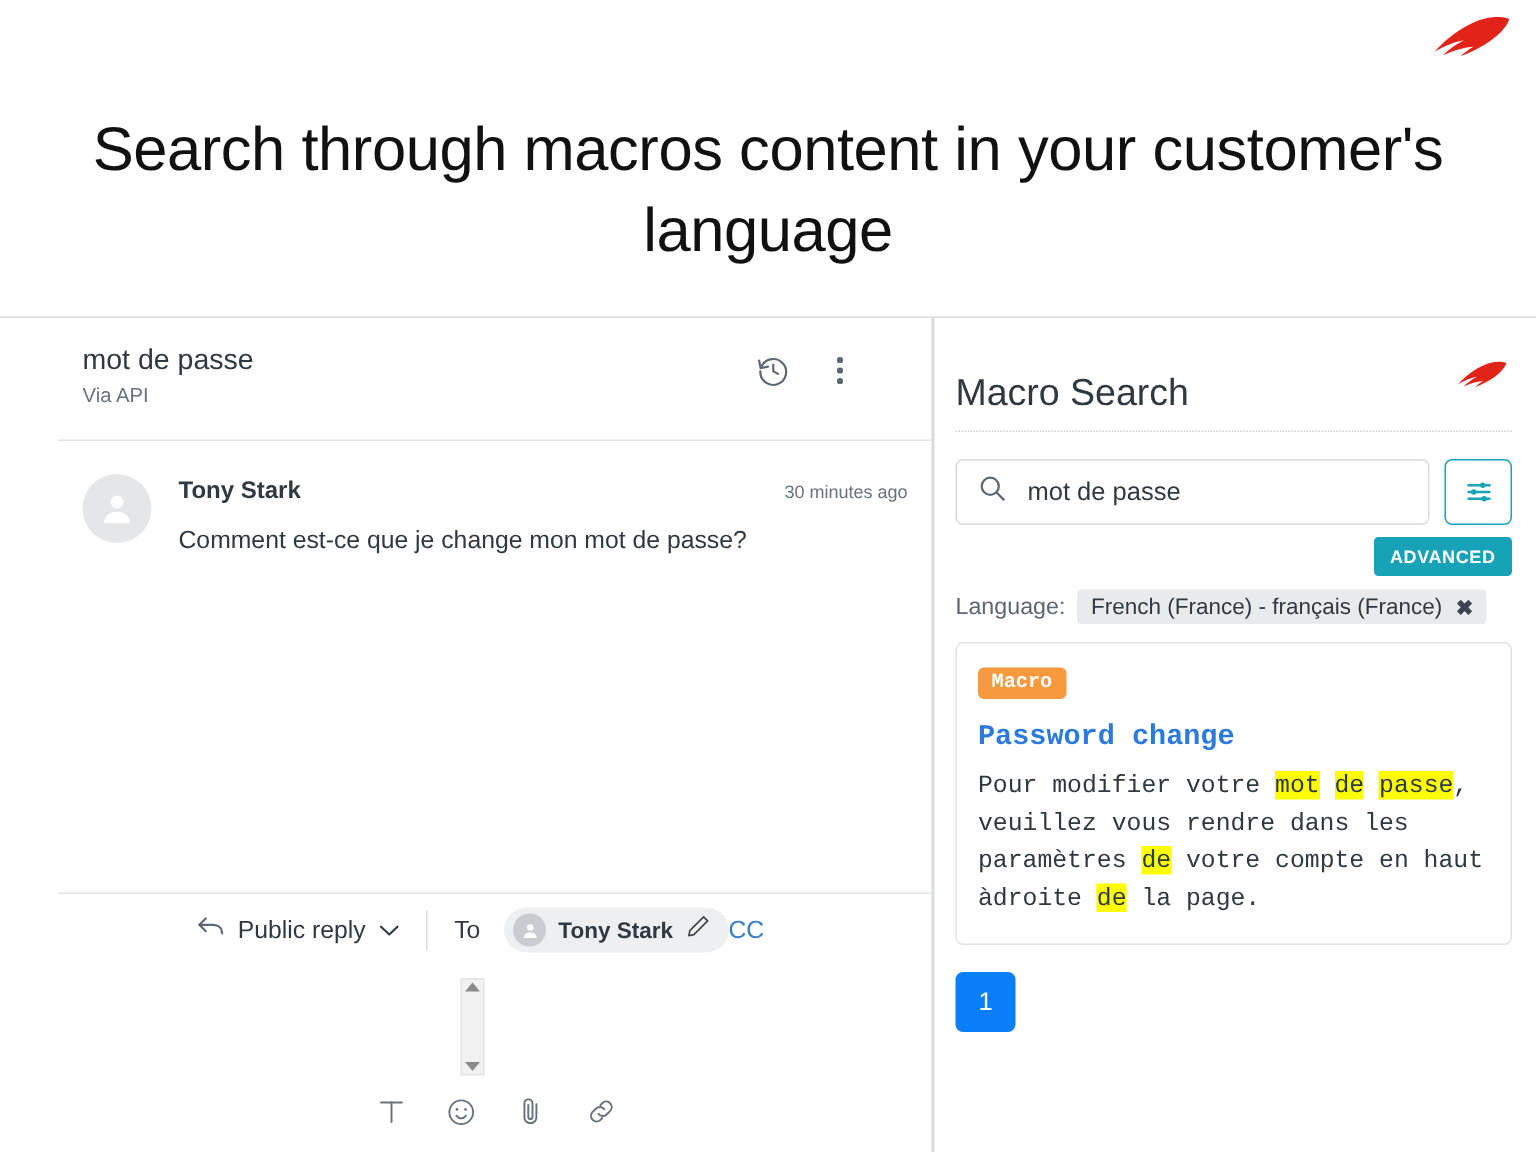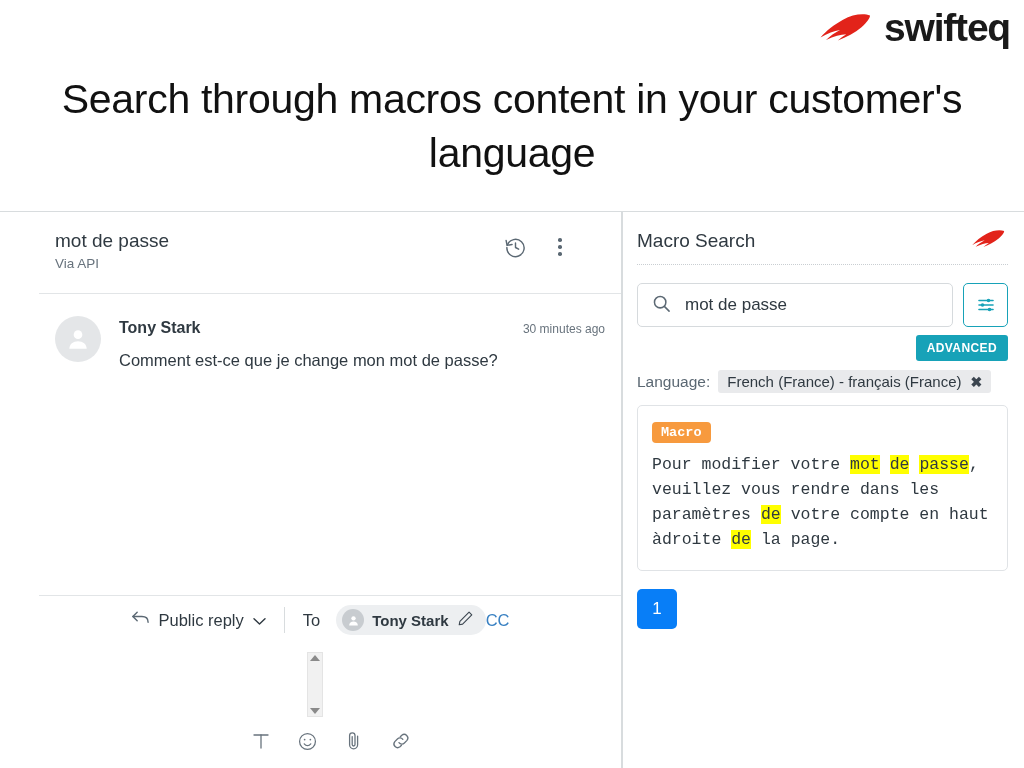--- a/index.html
+++ b/index.html
@@ -184,21 +184,21 @@
     background: #fff;
     padding: 16px 16px 0 14px;
     border-left: 1px solid #d8dcde;
     overflow: hidden;
   }
   .macro-head {
     display: flex; align-items: center; justify-content: space-between;
     padding-bottom: 10px;
     border-bottom: 1px dotted #c9ced2;
   }
-  .macro-title { font-size: 19px; font-weight: 400; color: #2f3941; }
+  .macro-title { font-size: 25px; font-weight: 400; color: #2f3941; margin-top: 20px; }
   .macro-logo { width: 40px; height: 22px; }
 
   .search-row {
     display: flex; align-items: center; gap: 10px;
     margin-top: 18px;
   }
   .search-box {
     flex: 1;
     height: 44px;
     border: 1px solid #d6dadd;
@@ -285,21 +285,20 @@
 </style>
 </head>
 <body>
 
 <div class="brandbar">
   <span>
     <svg class="brand-logo" viewBox="0 0 58 34" aria-hidden="true">
       <path d="M54 4.5c-6.5-2.4-17.5-1.2-27 4.2C18 13.5 10 20 4.5 26.5c7-4.2 13.5-6.6 19.5-7.6-5.4 2.7-10 6-14 10 8-3.6 14.6-5.4 20.3-5.7-3.2 1.8-6 3.9-8.4 6.3 8.6-3.4 17-7.6 23.6-13.3 5.4-4.6 8.6-9.4 8.5-11.7z" fill="#e2231a"></path>
     </svg>
   </span>
-  <span class="brand-word">swifteq</span>
 </div>
 
 <h1 class="headline">Search through macros content in your customer's language</h1>
 
 <div class="workspace">
 
   <section class="ticket-panel">
 
     <div class="ticket-head">
       <div>
@@ -454,20 +453,21 @@
     <div class="lang-row">
       <span class="lang-label">Language:</span>
       <span class="lang-chip">
         <span>French (France) - français (France)</span>
         <span class="chip-x">✖</span>
       </span>
     </div>
 
     <div class="result-card">
       <span class="macro-badge">Macro</span>
+      <a class="result-title" href="#">Password change</a>
       <p class="result-snippet">Pour modifier votre <mark style="background: rgb(255, 255, 0);">mot</mark> <mark style="background: rgb(255, 255, 0);">de</mark> <mark style="background: rgb(255, 255, 0);">passe</mark>, veuillez vous rendre dans les paramètres <mark style="background: rgb(255, 255, 0);">de</mark> votre compte en haut àdroite <mark style="background: rgb(255, 255, 0);">de</mark> la page.</p>
     </div>
 
     <div class="pagination">
       <button class="page-btn">1</button>
     </div>
   </aside>
 </div>
 
 </body></html>

